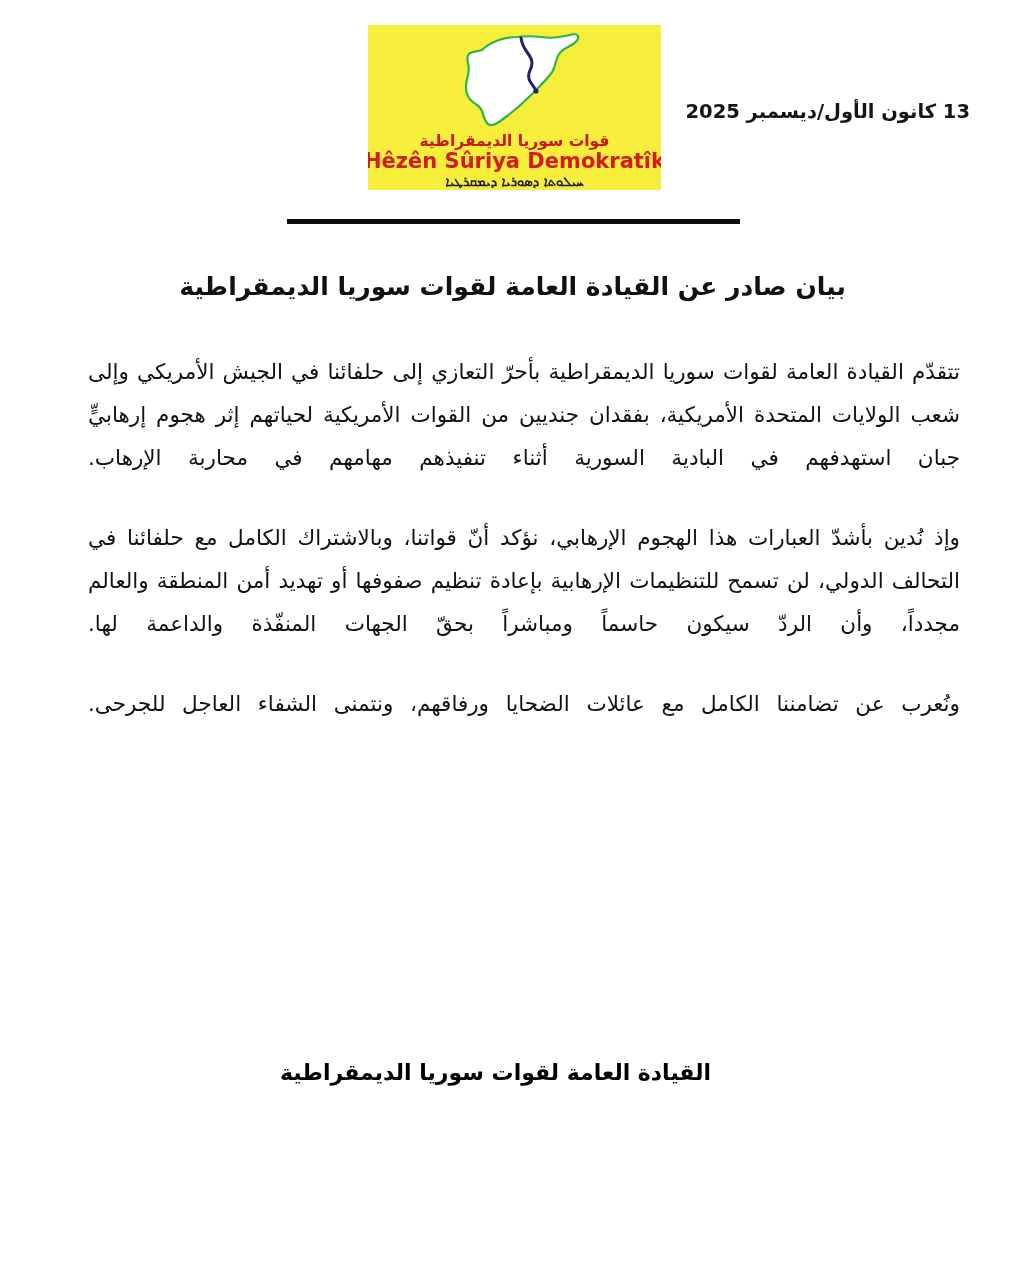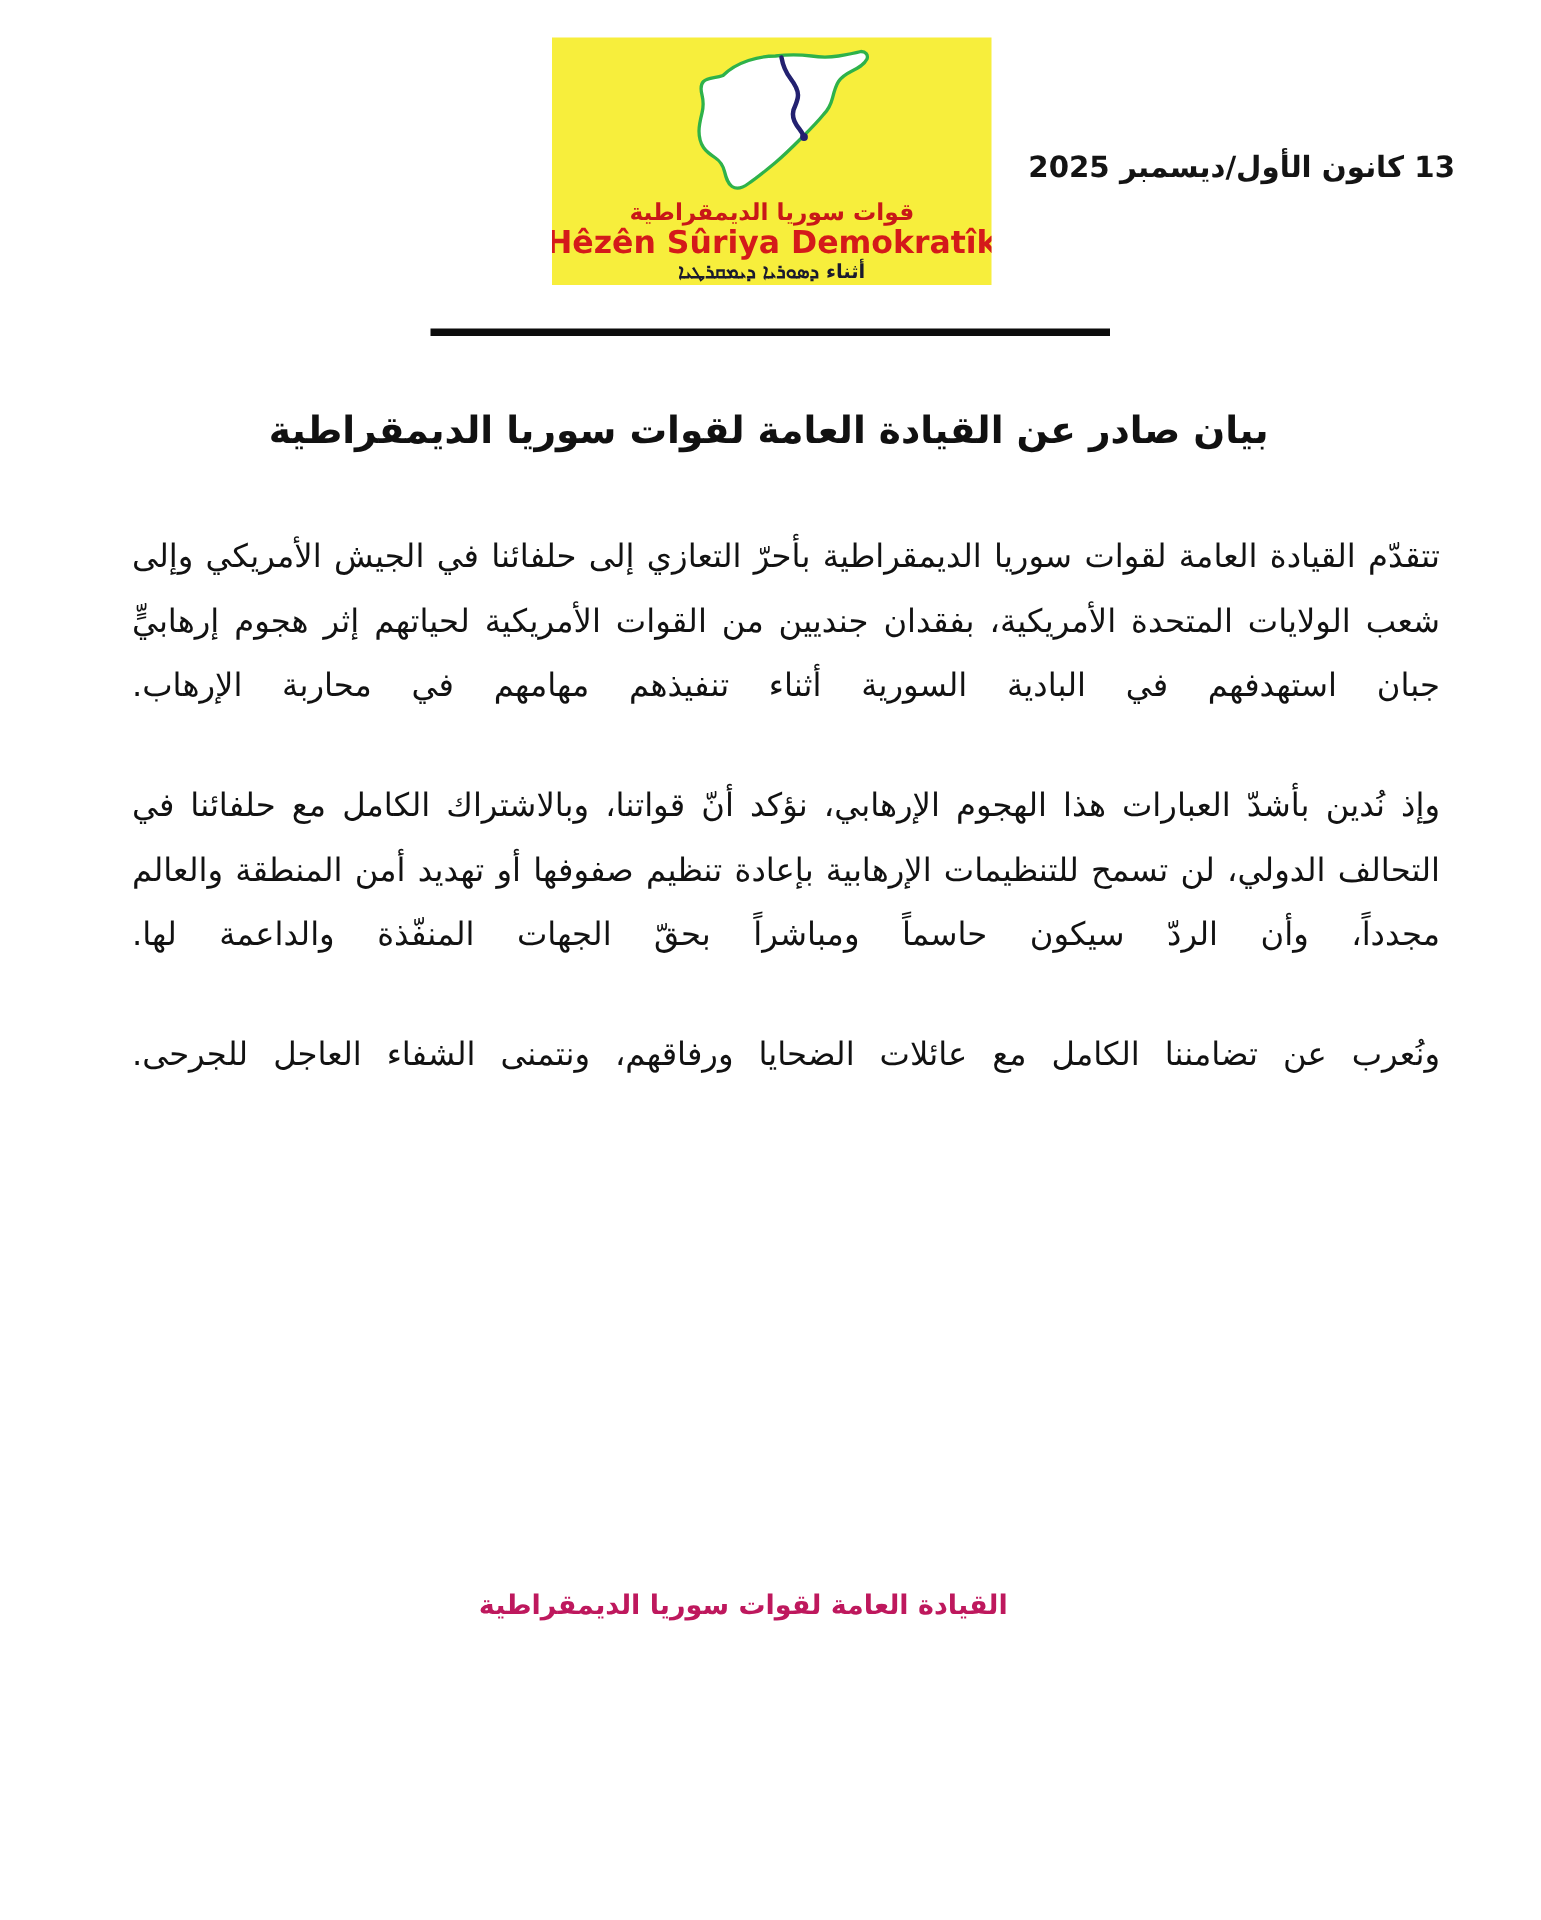--- a/index.html
+++ b/index.html
@@ -158,23 +158,23 @@
 
   .para-block .para { margin-bottom: 0; }
 
   
   .signature {
     position: absolute;
     left: 0;
     top: 1060px;
     width: 991px;
     text-align: center;
-    font-size: 18px;
-    font-weight: 700;
-    color: #be185d;
+    font-size: 22px;
+    font-weight: 700;
+    color: #000000;
     direction: rtl;
   }
 </style>
 </head>
 <body>
 
 <div class="page">
 
   <div class="header">
 
@@ -193,21 +193,21 @@
                  C31 55, 32 51, 33 47 C34 43, 34 39, 33 35
                  C32 31, 32 28, 34 26 C37 23, 42 24, 47 22 Z" fill="#FFFFFF" stroke="#2EB24A" stroke-width="2.2" stroke-linejoin="round"></path>
         <path d="M86 10 C87 16, 89 20, 92 24 C95 28, 97 31, 97 35
                  C97 39, 95 42, 94 45 C93 49, 94 52, 96 55
                  C98 58, 100 60, 101 63" fill="none" stroke="#232170" stroke-width="3" stroke-linecap="round" stroke-linejoin="round"></path>
         <circle cx="101" cy="63" r="2.6" fill="#232170"></circle>
       </svg>
 
       <div class="logo-line-ar">قوات سوريا الديمقراطية</div>
       <div class="logo-line-ku">Hêzên Sûriya Demokratîk</div>
-      <div class="logo-line-sy">أثناء ܕܣܘܪܝܐ ܕܝܡܩܪܛܝܐ</div>
+      <div class="logo-line-sy">ܚܝܠܘܬܐ ܕܣܘܪܝܐ ܕܝܡܩܪܛܝܐ</div>
     </div>
 
     <div class="date-stamp">13 كانون الأول/ديسمبر 2025</div>
   </div>
 
   <div class="divider-wrap">
     <div class="divider"></div>
   </div>
 
   <h1 class="doc-title">بيان صادر عن القيادة العامة لقوات سوريا الديمقراطية</h1>

